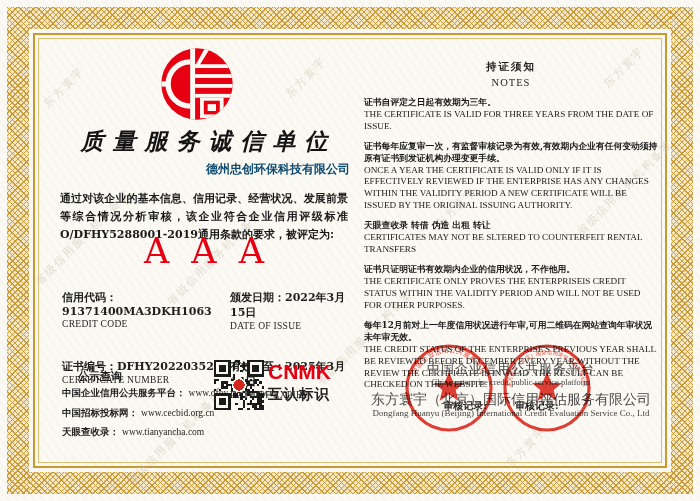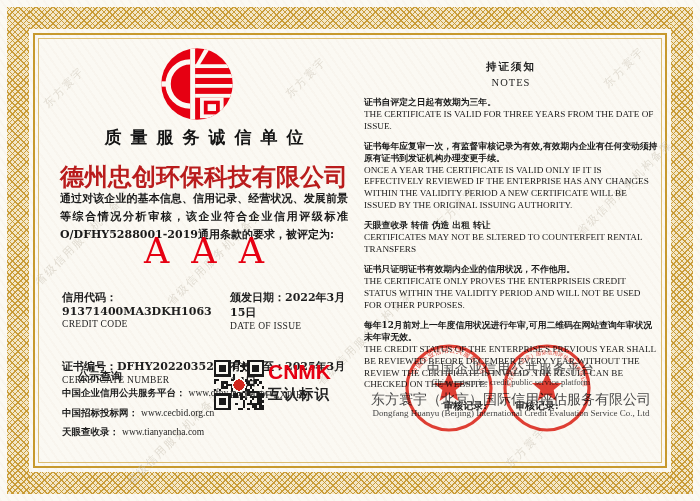--- a/index.html
+++ b/index.html
@@ -20,24 +20,24 @@
   .rule-inner{position:absolute;inset:38px;border:1px solid #dcbd72;pointer-events:none;}
   
   .wm{position:absolute;color:#c9c2b4;opacity:.5;font-size:11px;letter-spacing:2px;
       transform:rotate(-45deg);white-space:nowrap;font-family:"DejaVu Sans",sans-serif;}
   
   .left-col{position:absolute;left:58px;top:42px;width:292px;height:418px;}
   .right-col{position:absolute;left:362px;top:42px;width:298px;height:418px;}
   
   .logo{position:absolute;left:101px;top:4px;width:76px;height:76px;}
   .cert-title{position:absolute;top:84px;left:0;right:0;text-align:center;
-      font-family:"Liberation Sans",sans-serif;font-weight:bold;font-size:17px;
-      letter-spacing:9px;text-indent:9px;color:#141414;}
-  .company{position:absolute;top:119px;left:0;right:0;text-align:center;
-      font-family:"Liberation Sans",sans-serif;font-weight:bold;font-size:24px;color:#b91c1c;}
+      font-family:"Liberation Sans",sans-serif;font-weight:bold;font-size:23px;
+      letter-spacing:9px;text-indent:9px;color:#141414;font-style:italic;}
+  .company{position:absolute;top:119px;left:0;right:0;text-align:right;
+      font-family:"Liberation Sans",sans-serif;font-weight:bold;font-size:12px;color:#0c4a6e;}
   .statement{position:absolute;top:148px;left:2px;right:2px;font-size:11px;line-height:1.62;
       font-weight:600;text-align:justify;color:#1a1a1a;}
   .rating{position:absolute;top:192px;left:0;right:0;text-align:center;font-size:35px;
       color:#e60012;letter-spacing:22px;text-indent:22px;line-height:1;}
   .fields{position:absolute;top:248px;left:4px;right:0;display:grid;
       grid-template-columns:168px 1fr;row-gap:28px;}
   .f-line{font-size:11px;font-weight:600;}
   .f-label{font-weight:700;}
   .f-sub{font-size:9.5px;letter-spacing:.3px;margin-top:1px;font-family:"Liberation Serif",serif;}
   .query-h{position:absolute;top:327px;left:20px;font-size:11px;font-weight:700;}

